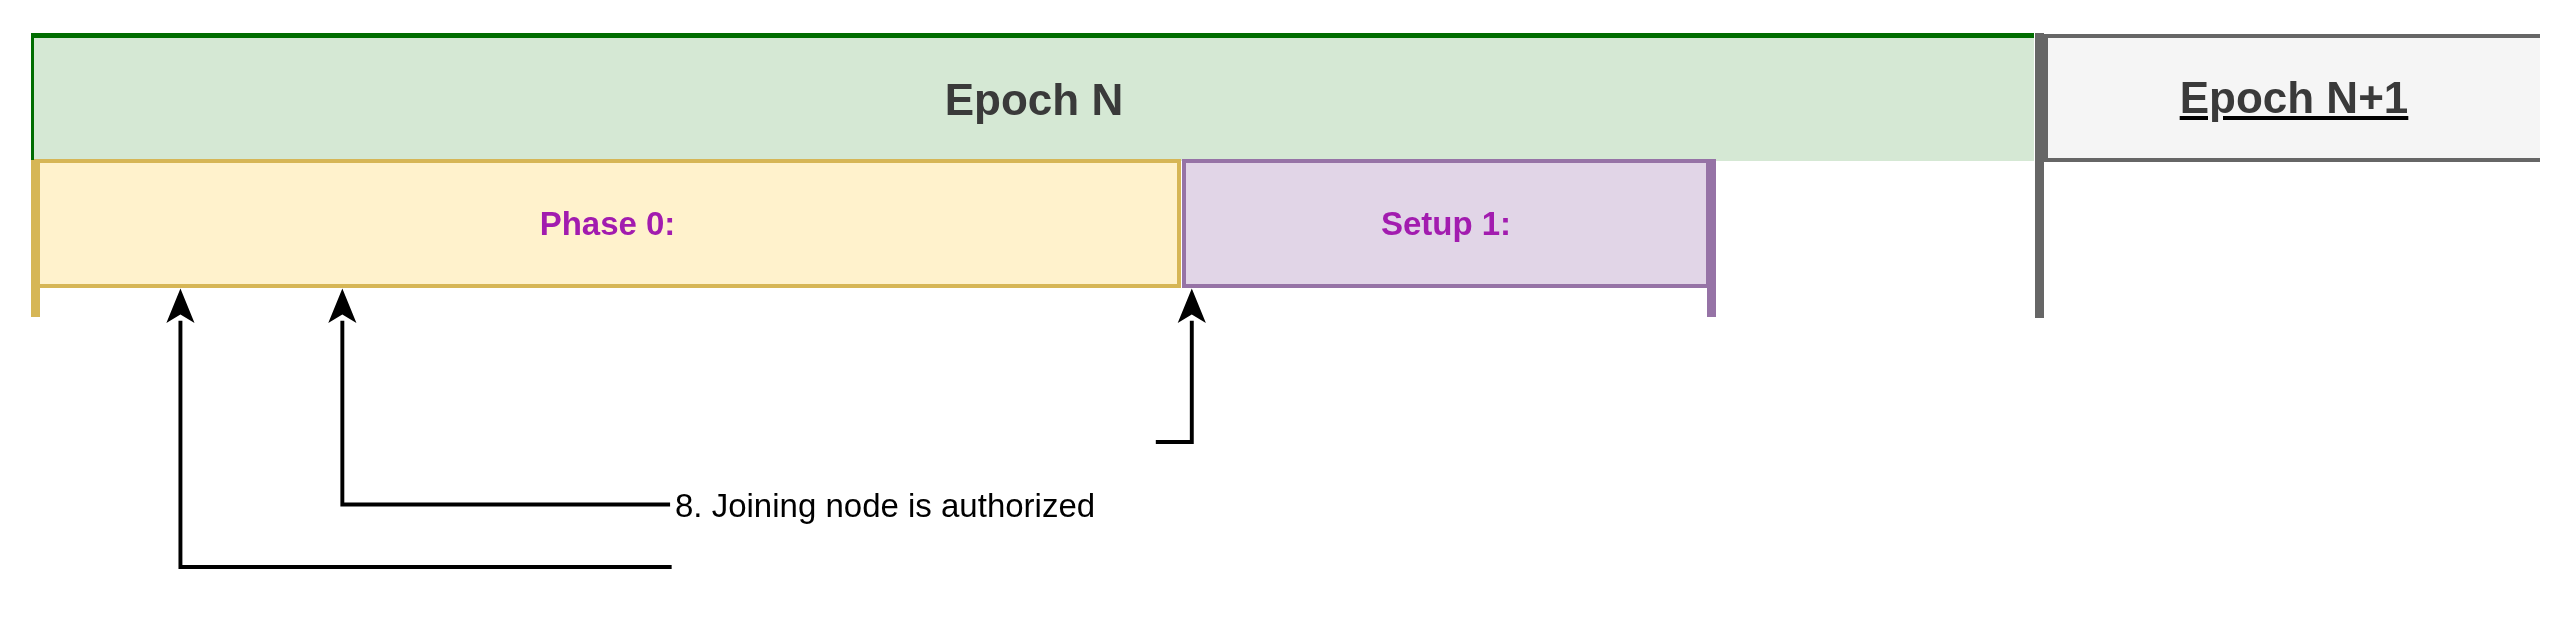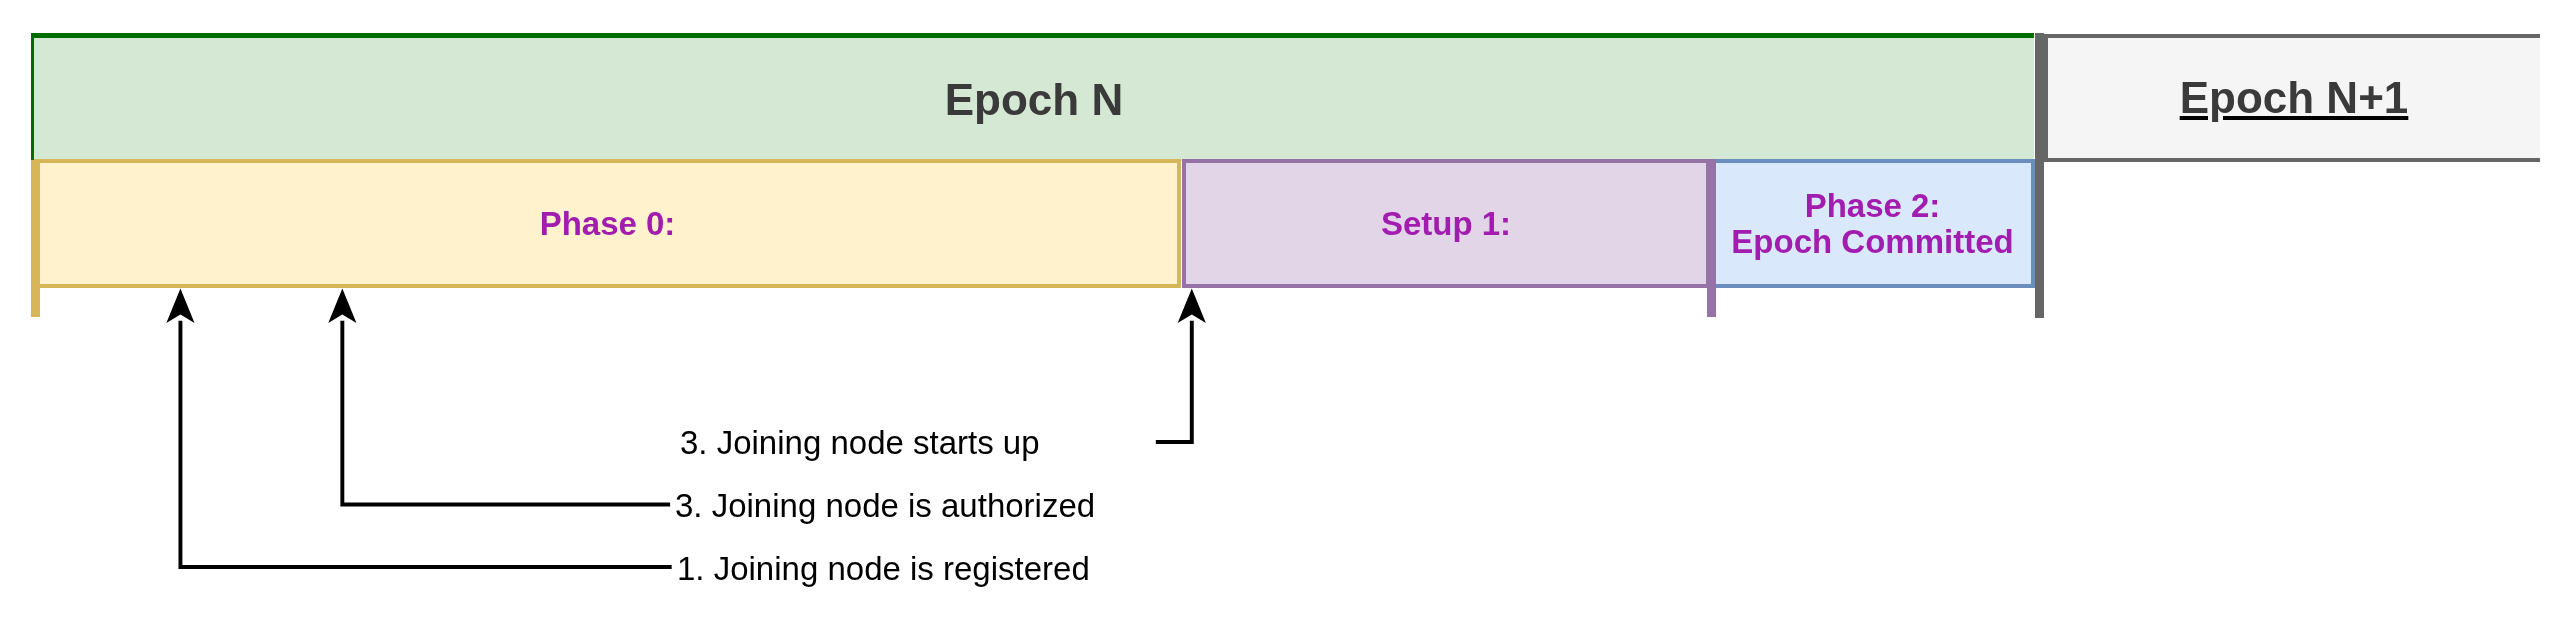--- a/index.html
+++ b/index.html
@@ -107,34 +107,28 @@
   <div class="abs epoch-n1-box">
     <span class="epoch-title">Epoch N+1</span>
   </div>
 
   <div class="abs phase-box phase0-box">
     <span class="phase-line">Phase 0:</span>
   </div>
   <div class="abs phase-box phase1-box">
     <span class="phase-line">Setup 1:</span>
   </div>
-  <div class="abs phase-box phase2-box">
-    <span class="phase-line">Phase 2:</span>
-    <span class="phase-line">Epoch Committed</span>
-  </div>
   <div class="abs staking-start-bar"></div>
   <div class="abs phase-divider"></div>
 
   <svg class="arrows-overlay" viewBox="0 0 3292 808" xmlns="http://www.w3.org/2000/svg">
     <path class="arrow-line" d="M 858 725 L 230 725 L 230 410"></path>
     <polygon class="arrow-head" points="230,369 212,413 230,402 248,413"></polygon>
     <path class="arrow-line" d="M 856 645 L 437 645 L 437 410"></path>
     <polygon class="arrow-head" points="437,369 419,413 437,402 455,413"></polygon>
     <path class="arrow-line" d="M 1477 565 L 1523 565 L 1523 410"></path>
     <polygon class="arrow-head" points="1523,369 1505,413 1523,402 1541,413"></polygon>
   </svg>
 
-  <div class="abs annotation annotation-3">3. Joining node starts up</div>
-  <div class="abs annotation annotation-2">3. Joining node is authorized</div>
-  <div class="abs annotation annotation-1">1. Joining node is registered</div>
+  <div class="abs annotation annotation-2">8. Joining node is authorized</div>
 
 </div>
 
 
 </body></html>

